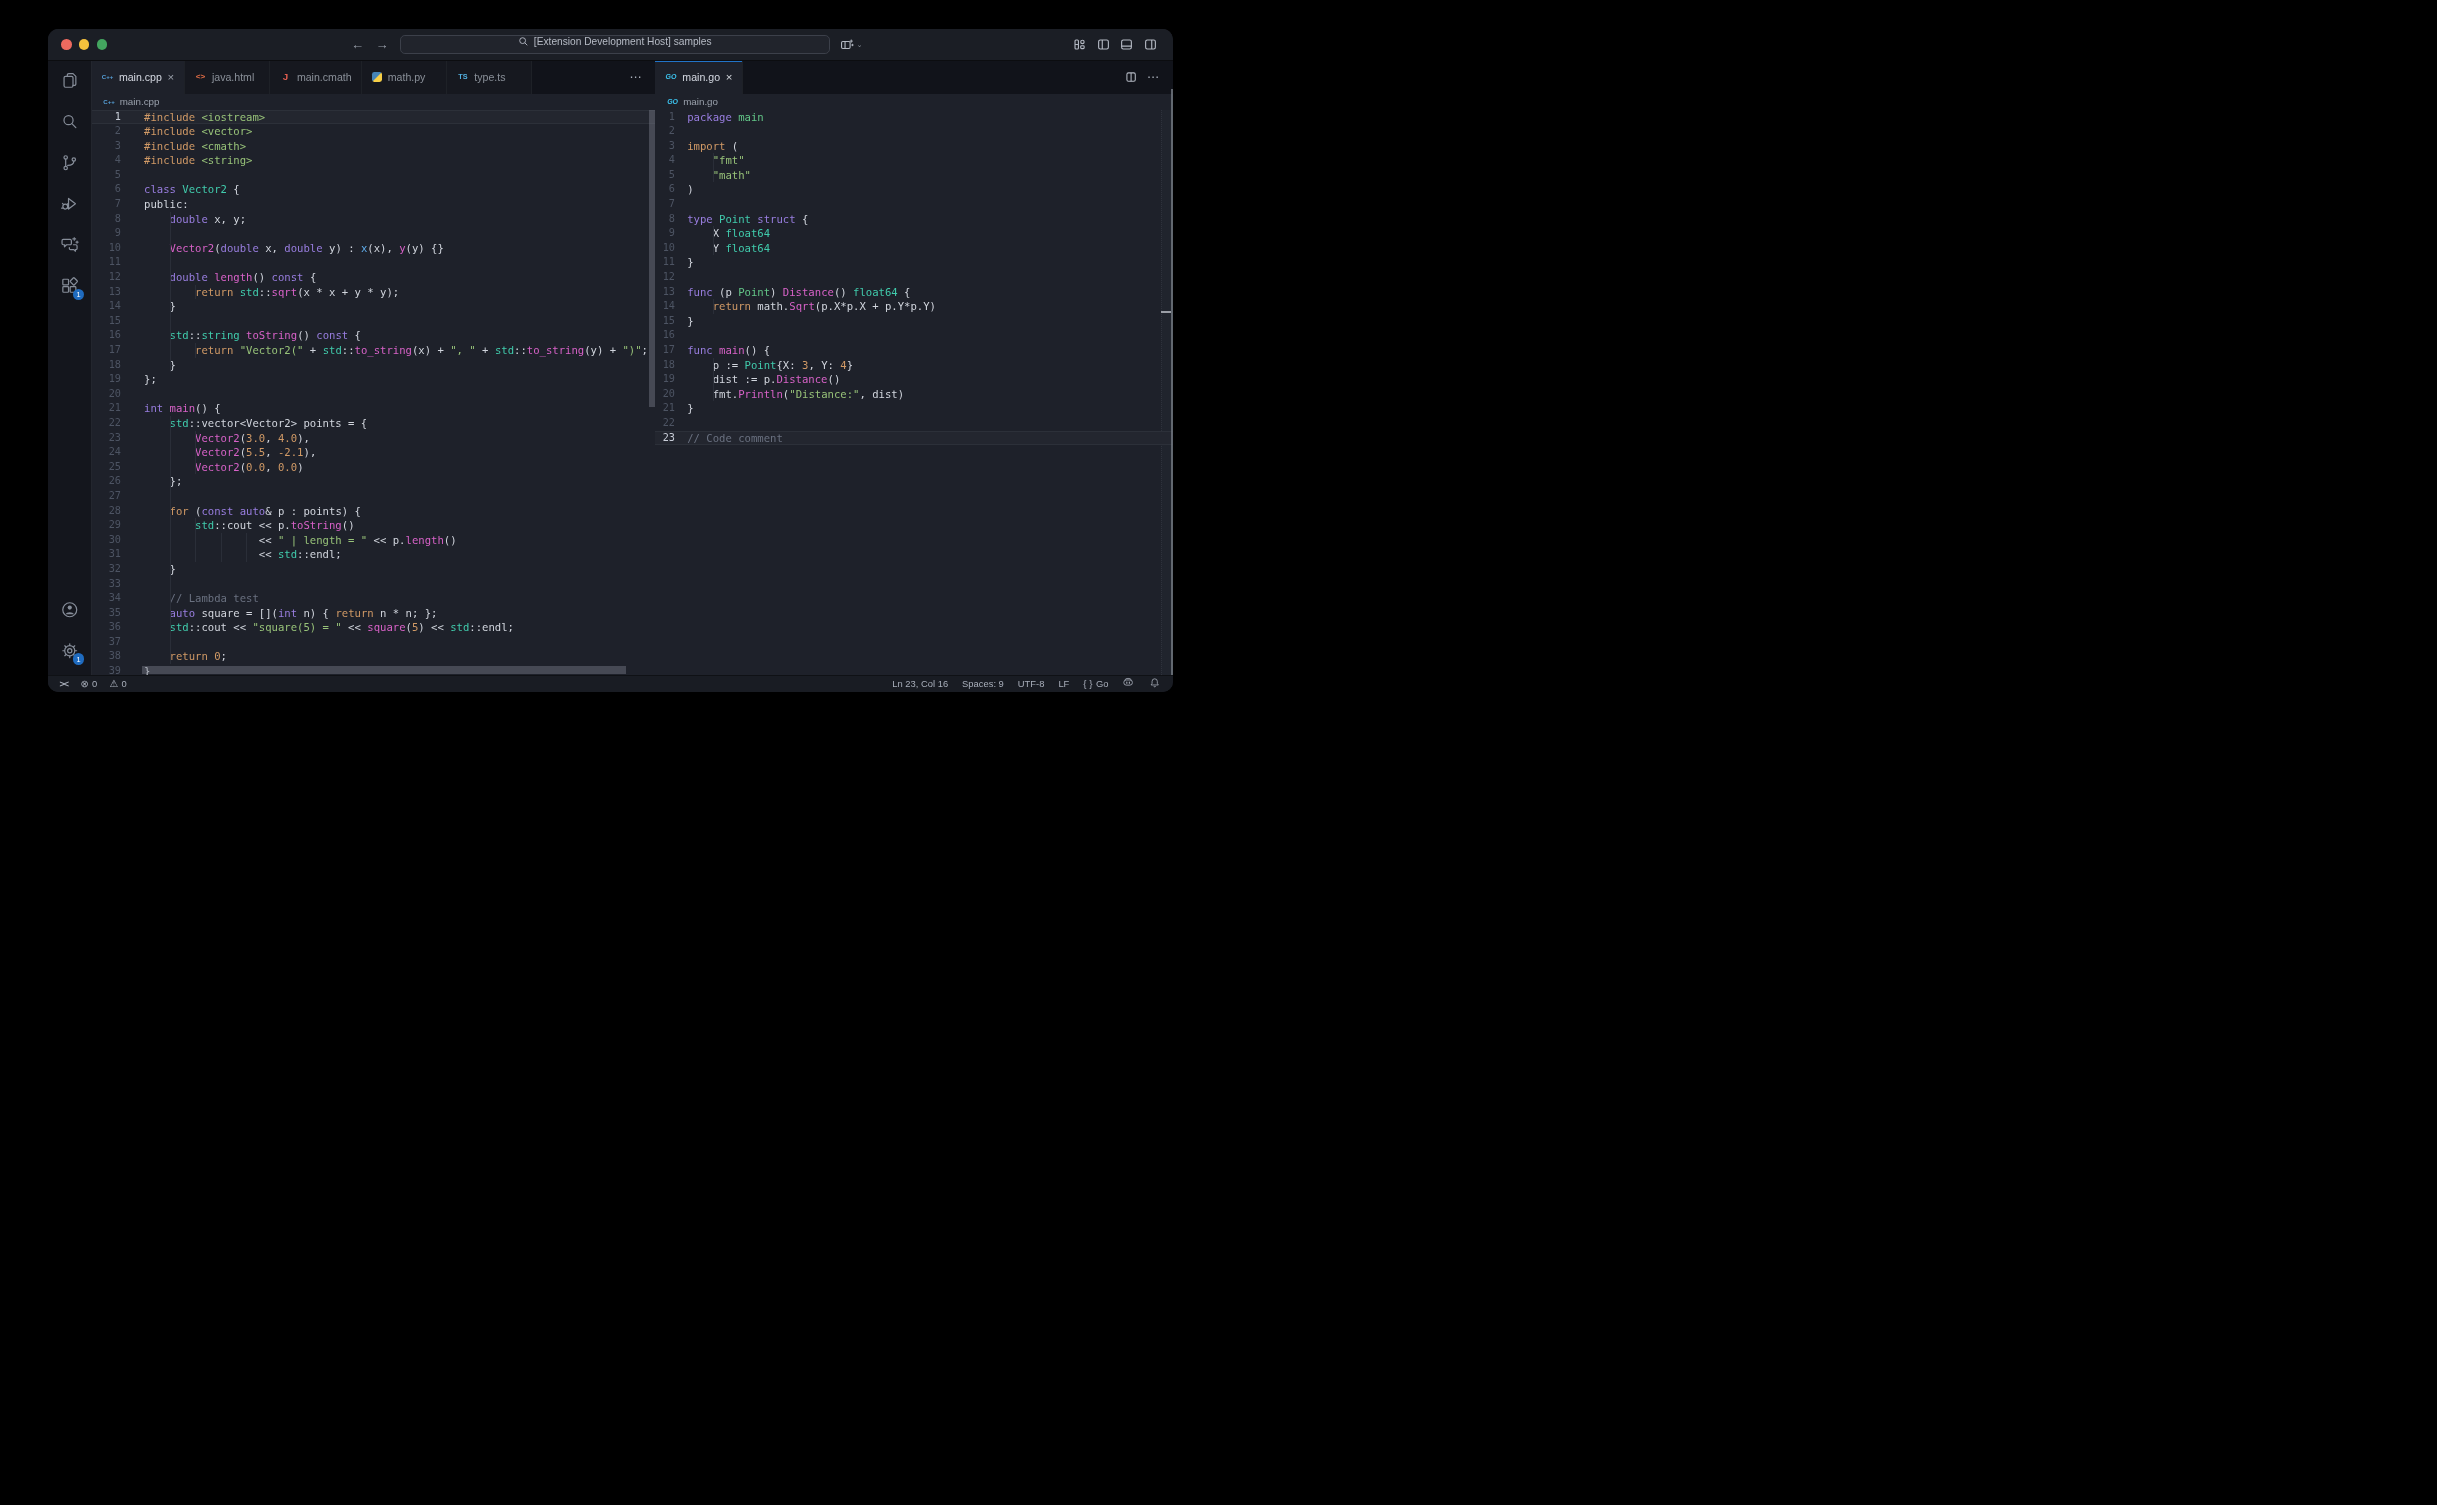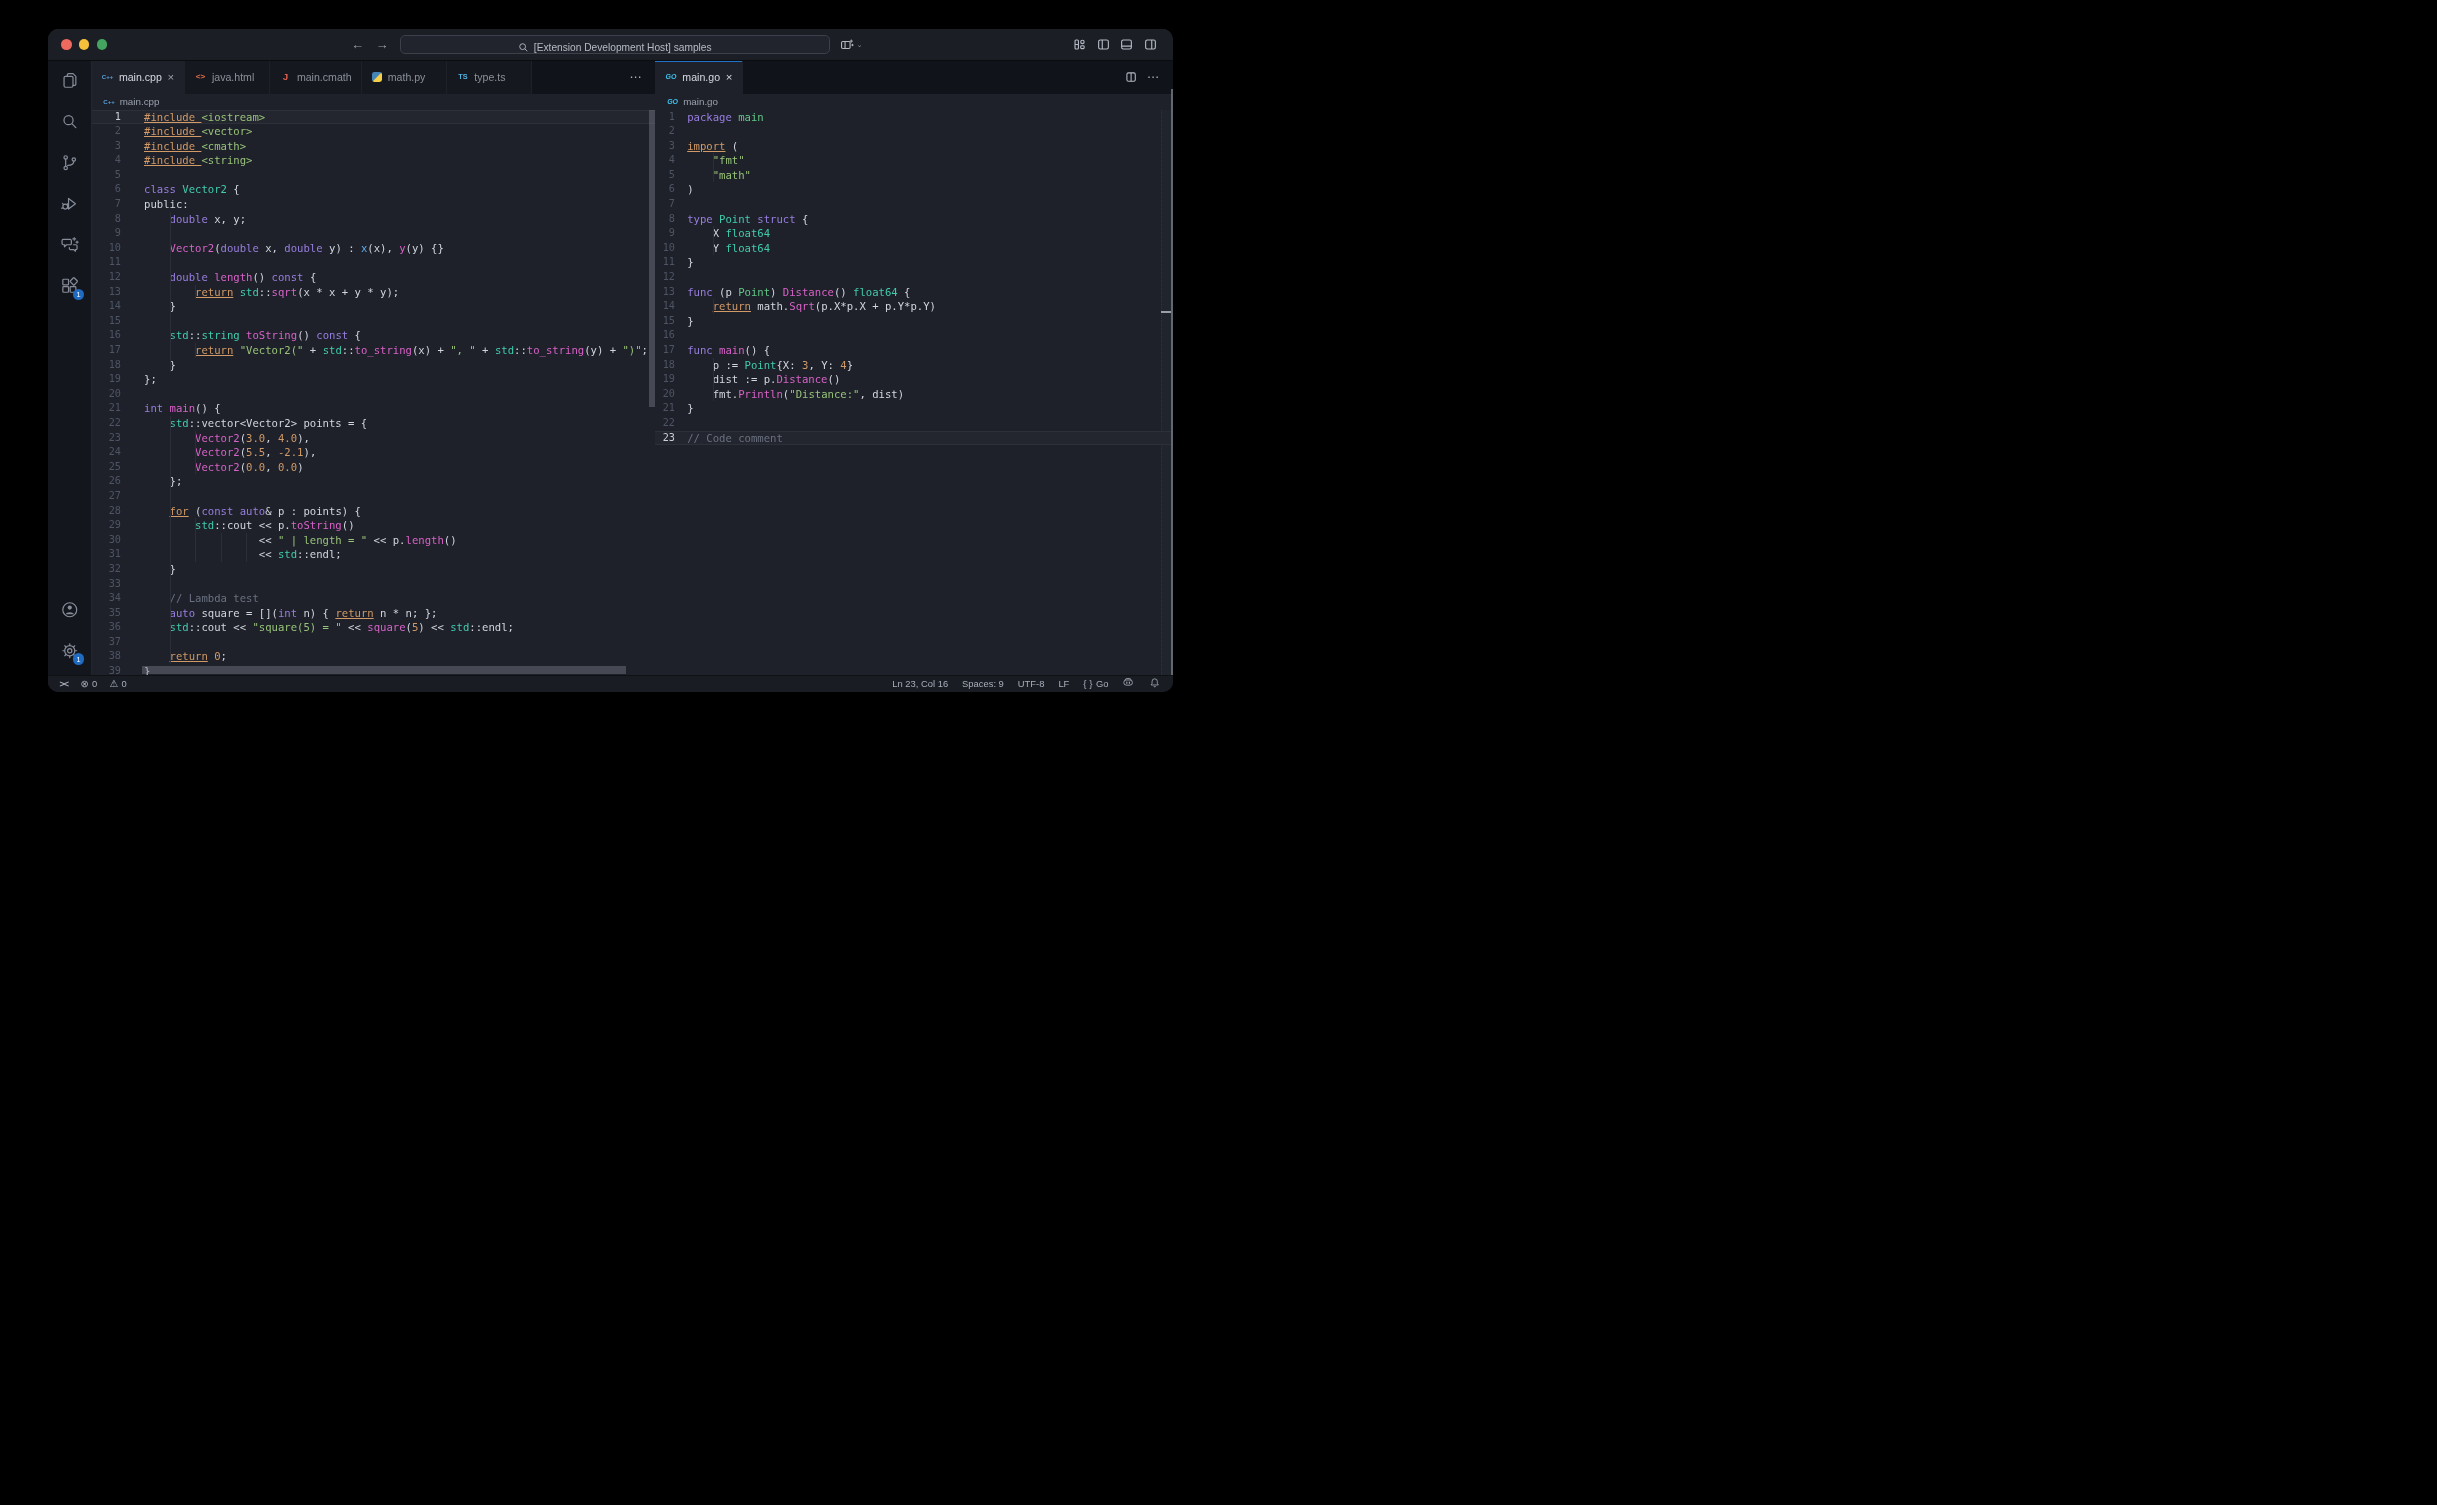--- a/index.html
+++ b/index.html
@@ -13,21 +13,21 @@
   .titlebar { position:absolute; left:0; top:0; right:0; height:32px;
     background:var(--ui_bg_titlebar); border-bottom:0.8px solid #0c0d10; }
   .traffic { position:absolute; left:13px; top:10.6px; display:flex; gap:7.3px; }
   .tl { width:10.6px; height:10.6px; border-radius:50%; }
   .tl.r{background:var(--traffic_red);} .tl.y{background:var(--traffic_yellow);} .tl.g{background:var(--traffic_green);}
   .nav { position:absolute; left:303px; top:0; height:32px; display:flex; gap:11.4px; align-items:center;
     color:#9aa0ab; font-size:13px; }
   .nav span{cursor:default;}
   .searchbox { position:absolute; left:352px; top:6.5px; width:430px; height:18.7px;
     background:#21242c; border:0.8px solid #3c404a; border-radius:4.9px;
-    display:flex; align-items:flex-end; justify-content:center; gap:4.9px;
+    display:flex; align-items:flex-start; justify-content:center; gap:4.9px;
     color:#b6bbc5; font-size:10.2px; }
   .tb-after { position:absolute; left:792px; top:0; height:32px; display:flex; align-items:center; gap:2.4px; color:#a9afba;}
   .tb-right { position:absolute; right:16.3px; top:0; height:32px; display:flex; align-items:center; gap:10.6px; }
   .chev { font-size:7.3px; color:#8d939e; }
 
   
   .body { position:absolute; top:32px; left:0; right:0; bottom:17px; display:flex; }
   .activitybar { width:44px; background:var(--ui_bg_activity); border-right:0.8px solid #23262e;
     display:flex; flex-direction:column; align-items:center; }
   .ab-top { display:flex; flex-direction:column; }
@@ -75,21 +75,21 @@
   .code { font-family:"DejaVu Sans Mono", monospace; font-size:10.6px; line-height:14.6px; white-space:pre; }
   .cl { display:flex; height:14.6px; position:relative; }
   .cl.cur { background:#23262f; box-shadow:inset 0 0.8px 0 #31343e, inset 0 -0.8px 0 #31343e; }
   .ln { color:#4d5463; text-align:right; flex:none; font-size:10.2px; }
   .g1 .ln { width:29px; } .g1 .lc { margin-left:23px; }
   .g2 .ln { width:19.5px; } .g2 .lc { margin-left:12.2px; }
   .cl.cur .ln { color:#c9ced9; }
   .lc { position:relative; }
   .lc i.g { position:absolute; top:0; bottom:0; width:0.8px; background:#2a2e38; }
   .tk-t { color:var(--syn_text); } .tk-kw { color:var(--syn_keyword); }
-  .tk-ctl { color:var(--syn_control);text-decoration:underline; } .tk-str { color:var(--syn_string); }
+  .tk-ctl { color:var(--syn_control); } .tk-str { color:var(--syn_string); }
   .tk-num { color:var(--syn_number); } .tk-fn { color:var(--syn_function); }
   .tk-cls { color:var(--syn_type); } .tk-grn2 { color:var(--syn_green); }
   .tk-blu { color:var(--syn_blue); } .tk-cmt { color:var(--syn_comment); }
 
   
   .vscroll { position:absolute; right:0.8px; top:0.8px; width:5.7px; height:297px;
     background:rgba(130,136,148,.40); border-radius:0; }
   .hscroll { position:absolute; left:50px; bottom:0.8px; width:484px; height:8.1px;
     background:rgba(130,136,148,.40); }
   .ruler { position:absolute; right:1.6px; top:0; bottom:0; width:10.6px;

